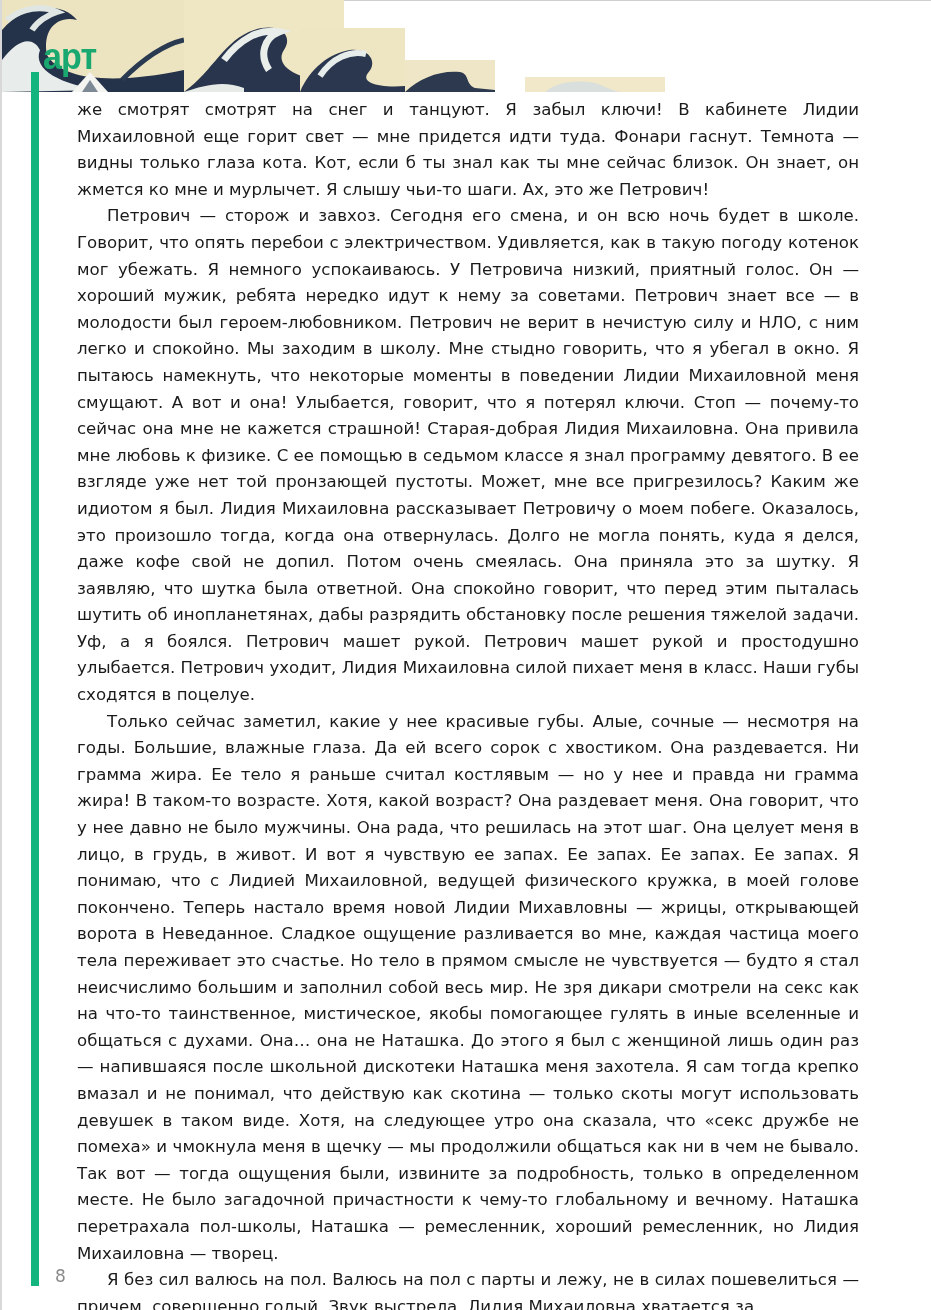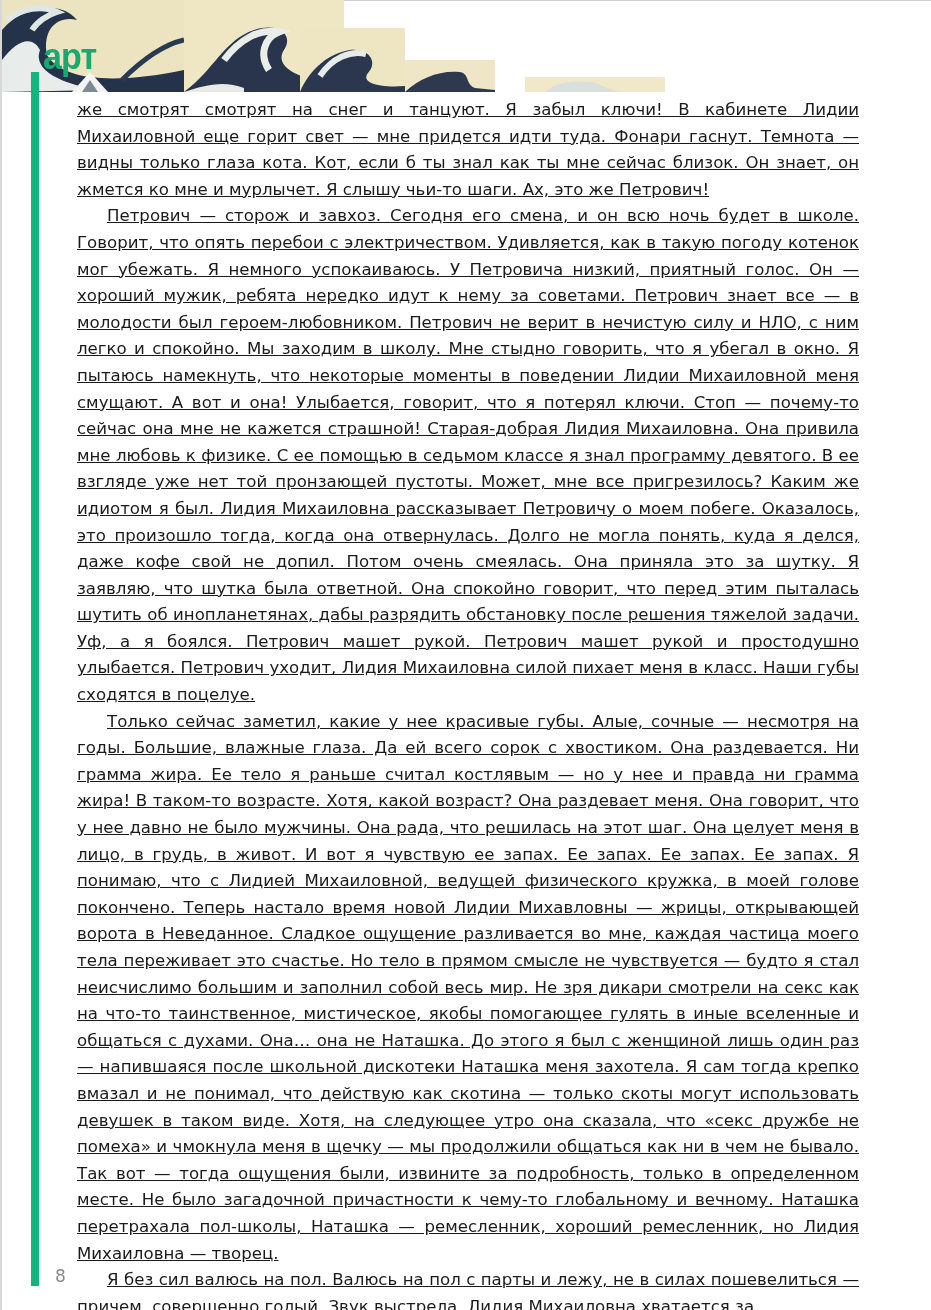--- a/index.html
+++ b/index.html
@@ -22,21 +22,21 @@
     font-size: 37px; line-height: 37px; color: #1aa871;
     letter-spacing: -1px;
     transform: scaleX(0.92); transform-origin: left top;
   }
   .green-bar { position: absolute; left: 31px; top: 72px; width: 8px; height: 1214px; background: #14b47e; }
 
   .article {
     position: absolute; left: 77px; top: 97px; width: 782px;
     font-size: 16.6px; line-height: 26.6px; color: #1a1a1a;
   }
-  .article p { margin: 0; text-align: justify; text-decoration: underline; }
+  .article p { margin: 0; text-align: justify; }
   .article p.indent { text-indent: 30px; }
 
   .page-number {
     position: absolute; left: 55px; top: 1266px;
     font-size: 17px; color: #8a8a8a;
   }
 </style>
 </head>
 <body>
 

